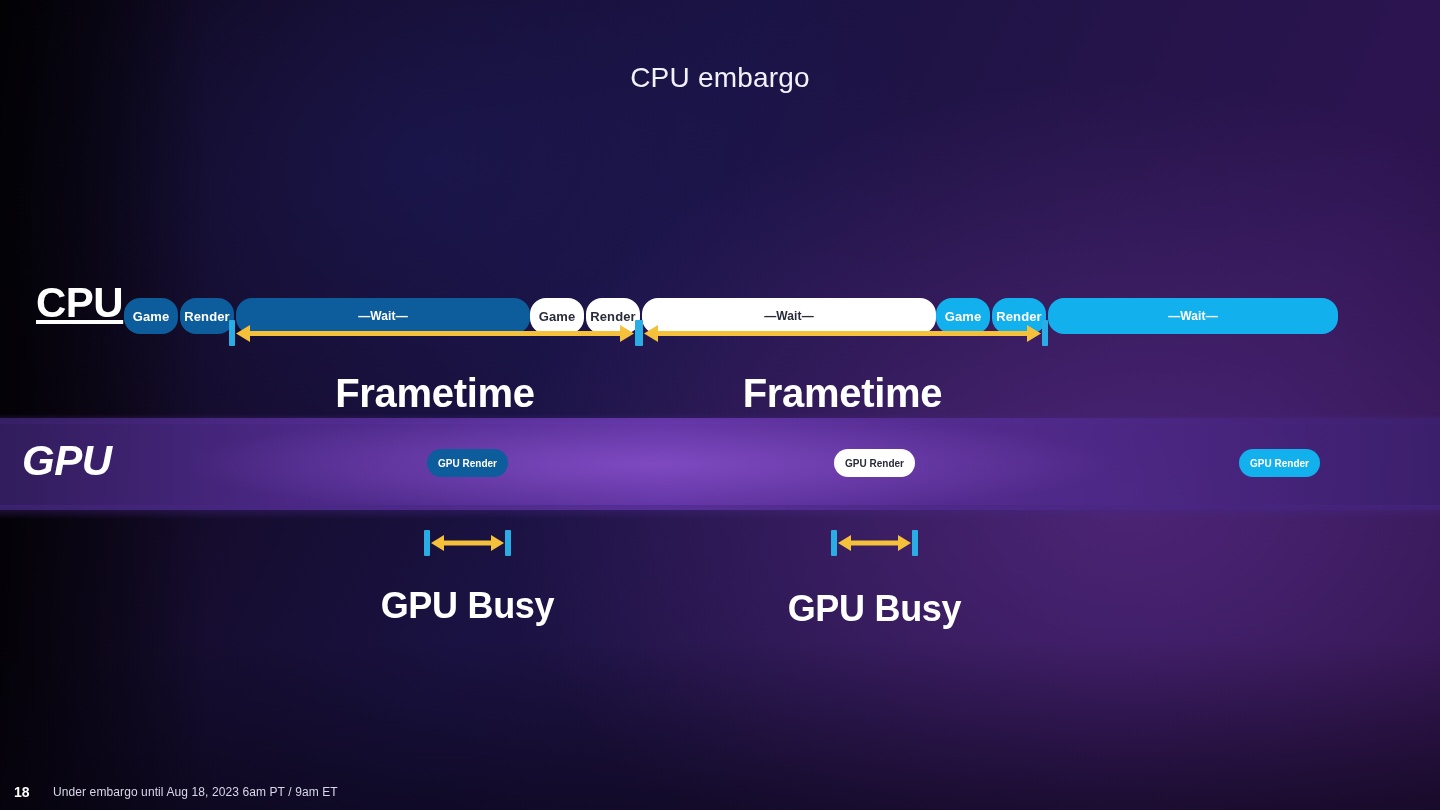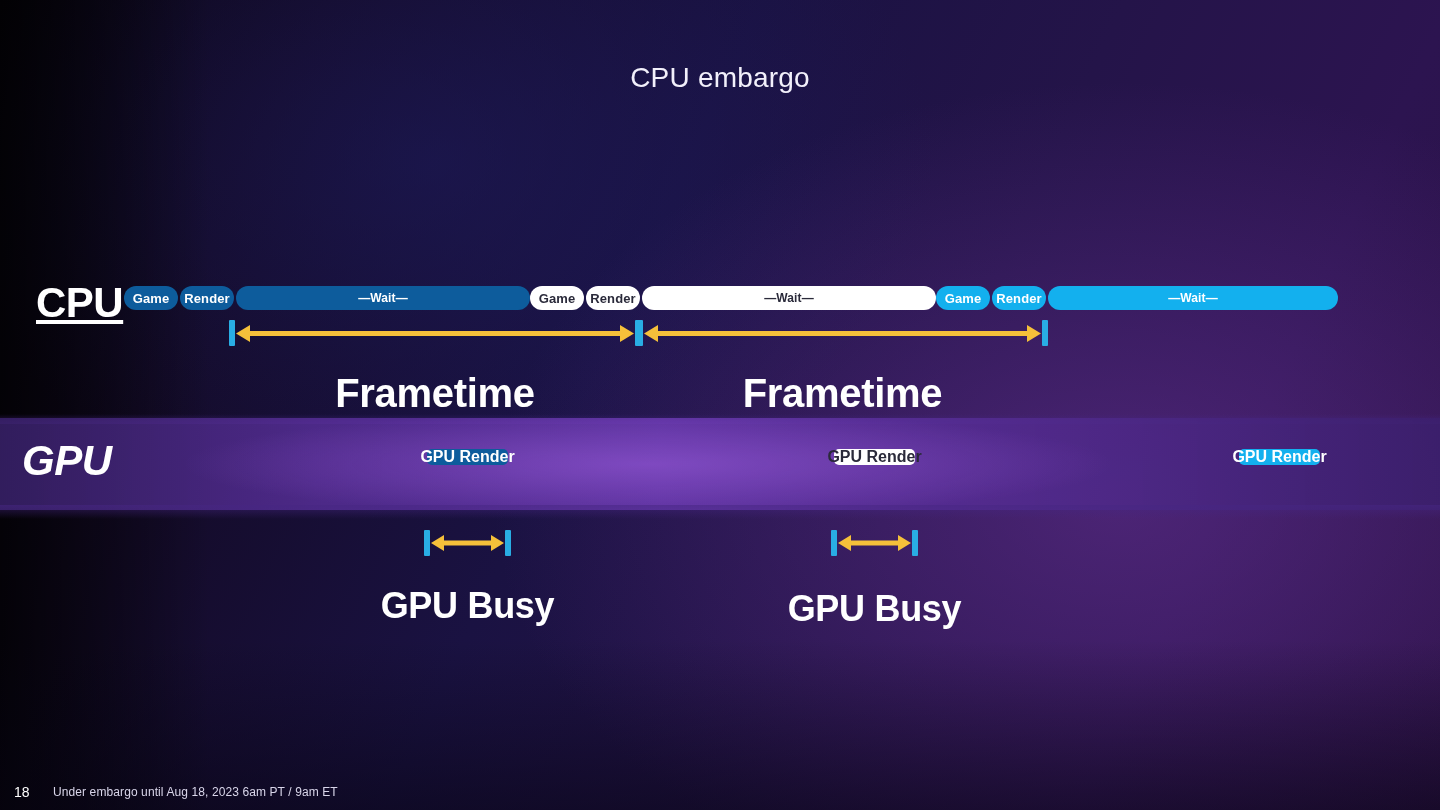--- a/index.html
+++ b/index.html
@@ -85,47 +85,47 @@
     background: linear-gradient(180deg, rgba(70,38,130,0.55) 0%, rgba(40,22,80,0.0) 100%);
   }
 
   
   #cpu-track {
     position: absolute;
     left: 124px; top: 286px; width: 1214px; height: 34px;
   }
   .seg {
     position: absolute;
-    top: 0;
-    height: 24px;
+    top: 12px;
+    height: 36px;
     border-radius: 16px;
     display: flex;
     align-items: center;
     justify-content: center;
     font-size: 13px;
     font-weight: bold;
     letter-spacing: 0.1px;
     box-sizing: border-box;
     white-space: nowrap;
   }
   .seg.dark  { background: #0d5c9c; color: #ffffff; }
   .seg.white { background: #ffffff; color: #2a2a3a; }
   .seg.cyan  { background: #13b0ee; color: #ffffff; }
   .seg.wait  { font-size: 12px; }
 
   
   .gpu-chip {
     position: absolute;
     top: 449px;
-    height: 16px;
-    border-radius: 5px;
+    height: 28px;
+    border-radius: 14px;
     display: flex;
     align-items: center;
     justify-content: center;
-    font-size: 16px;
+    font-size: 10px;
     font-weight: bold;
     box-sizing: border-box;
     white-space: nowrap;
   }
   .gpu-chip.dark  { background: #0d5c9c; color: #ffffff; }
   .gpu-chip.white { background: #ffffff; color: #2a2a3a; }
   .gpu-chip.cyan  { background: #13b0ee; color: #ffffff; }
   .cap {
     position: absolute;
     width: 6px;
@@ -145,21 +145,21 @@
   }
   .frametime-label { font-size: 40px; letter-spacing: -0.3px; }
   .gpubusy-label   { font-size: 36px; letter-spacing: -0.3px; }
 
   
   #page-num {
     position: absolute;
     left: 14px; bottom: 10px;
     color: #ffffff;
     font-size: 14px;
-    font-weight: normal;
+    font-weight: bold;
   }
   #embargo {
     position: absolute;
     left: 53px; bottom: 11px;
     color: #d9d6ea;
     font-size: 12px;
     font-weight: 400;
     letter-spacing: 0.1px;
   }
 </style>

